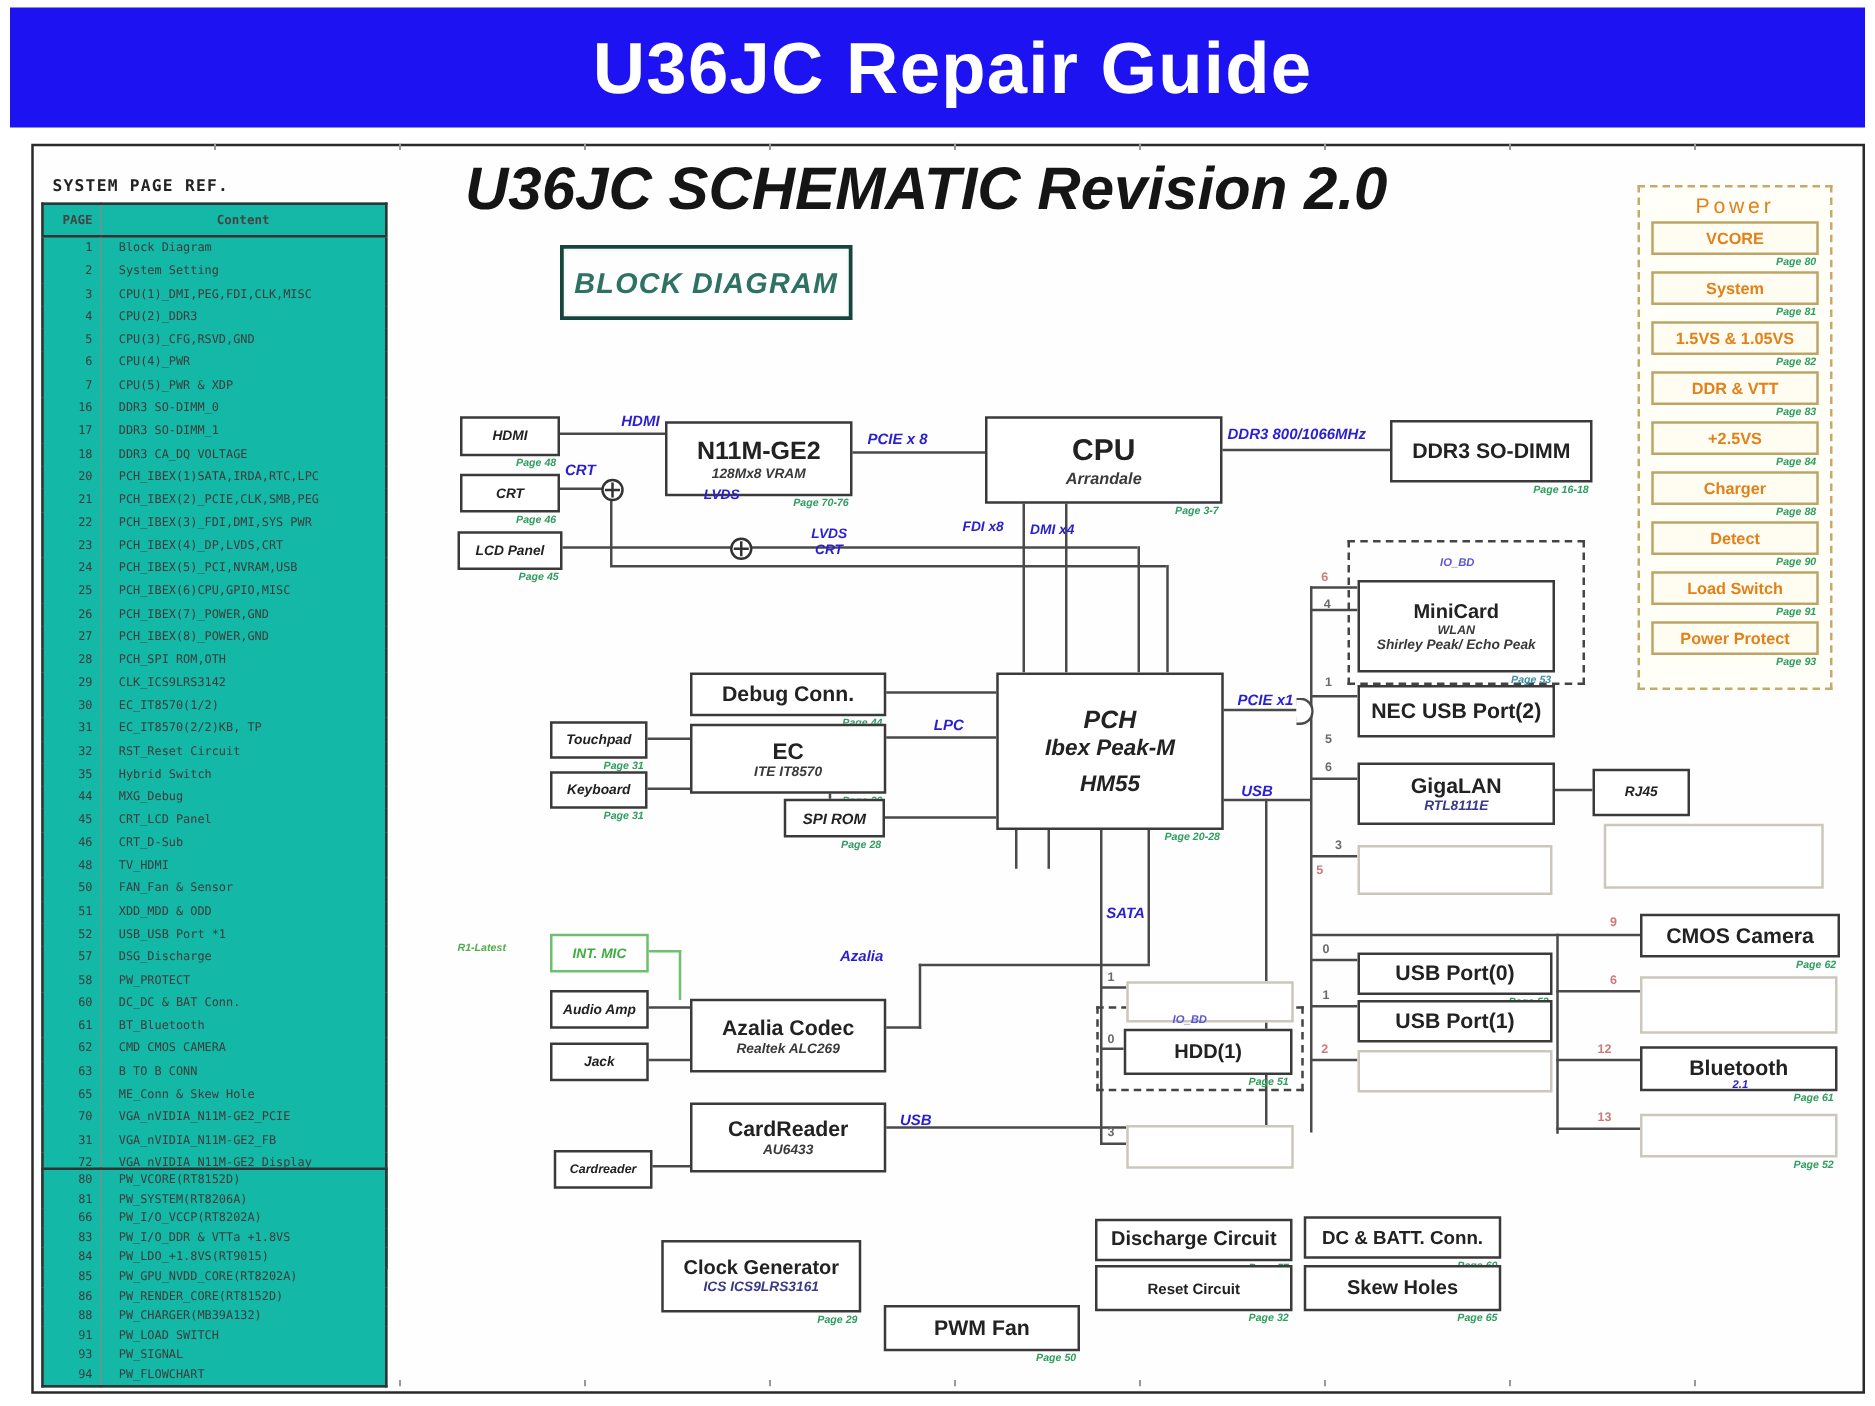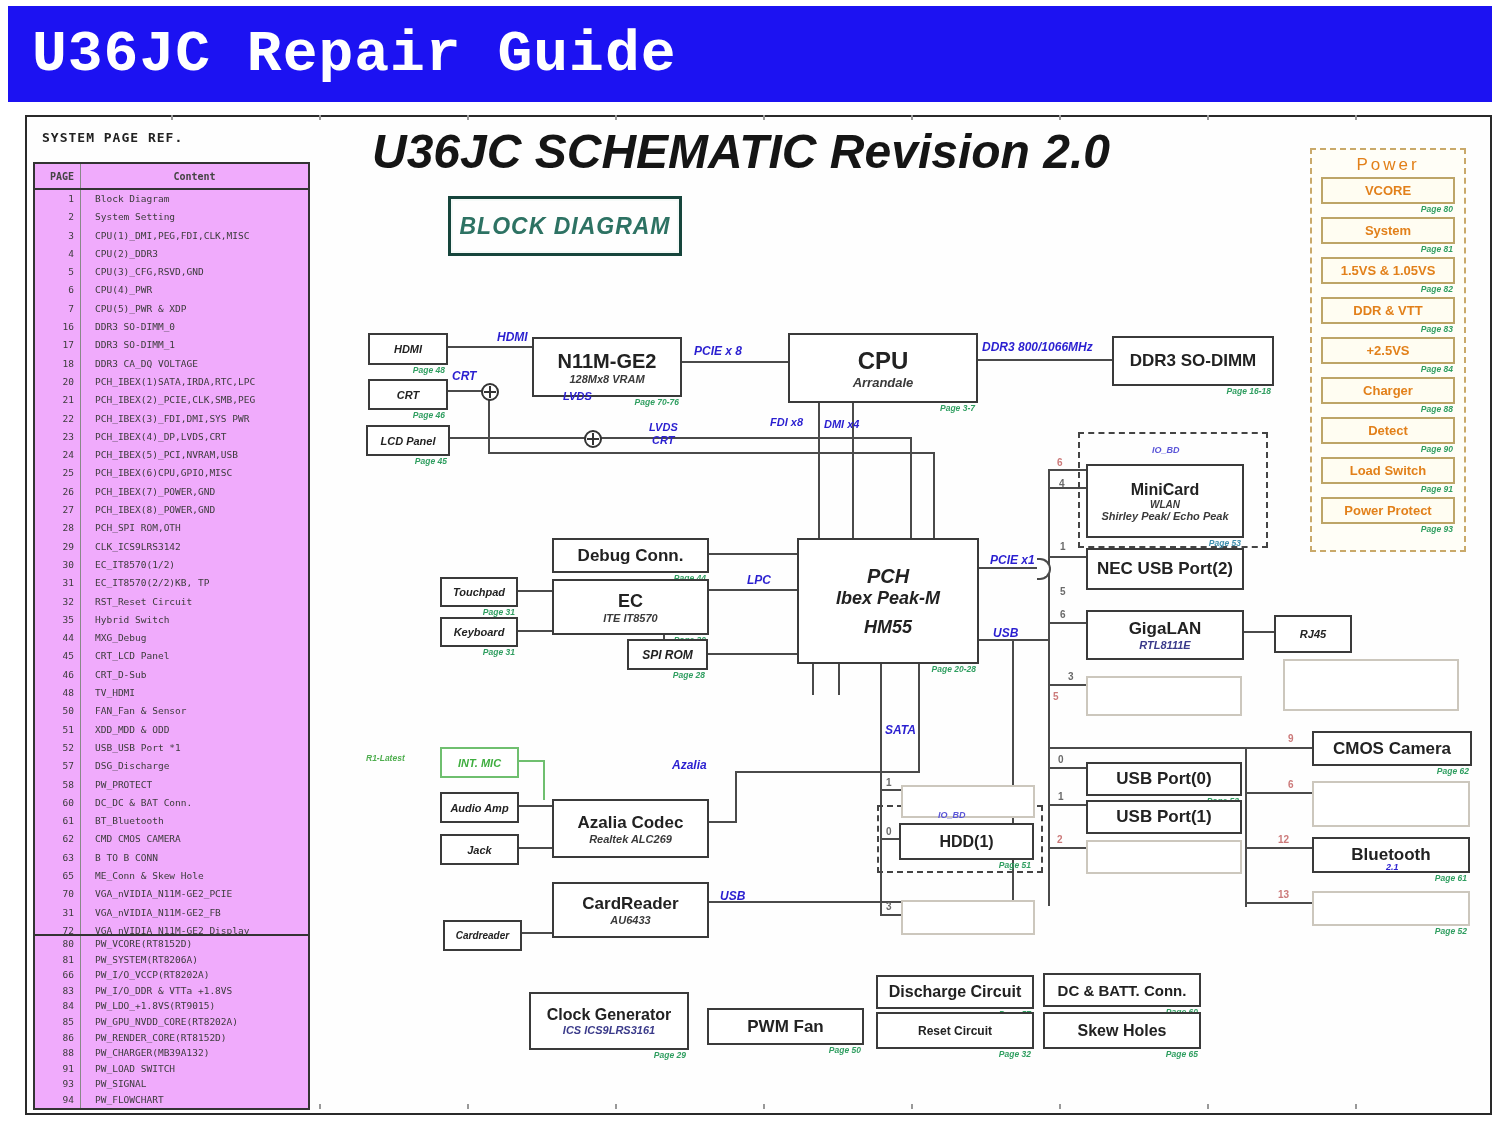--- a/index.html
+++ b/index.html
@@ -3,36 +3,36 @@
 <meta charset="utf-8">
 <title>U36JC Repair Guide</title>
 <style>
   html,body{margin:0;padding:0;background:#fff;}
   body{width:1500px;height:1125px;position:relative;overflow:hidden;
        font-family:"Liberation Sans",sans-serif;color:#222;}
 
   
   .bar{position:absolute;left:8px;top:6px;width:1484px;height:96px;background:#1c12f2;
        display:flex;align-items:center;}
-  .bar-title{flex:1;text-align:left;padding-left:24px;color:#fff;font-size:58px;
-       font-weight:bold;letter-spacing:1px;font-family:Liberation Mono, monospace;}
+  .bar-title{flex:1;text-align:center;padding-left:24px;color:#fff;font-size:58px;
+       font-weight:bold;letter-spacing:1px;}
   .bar-meta{width:195px;color:#fff;font-family:"Liberation Serif",serif;font-size:20px;
        line-height:1.25;text-align:left;padding-right:8px;}
 
   
   .frame{position:absolute;left:25px;top:115px;width:1463px;height:996px;
        border:2px solid #2a2a2a;background:#fefefe;}
   .ticks{position:absolute;left:25px;width:1463px;height:5px;
        background:repeating-linear-gradient(90deg,transparent 0 146px,#999 146px 148px);}
   .ticks.t{top:115px}.ticks.b{top:1104px}
 
   
-  .ref-head{position:absolute;left:42px;top:130px;font-family:"DejaVu Sans Mono",monospace;
+  .ref-head{position:absolute;left:42px;top:142px;font-family:"DejaVu Sans Mono",monospace;
        font-size:13px;font-weight:bold;letter-spacing:1px;color:#222;}
-  .reftable{position:absolute;background:#f0abfc;border:2px solid #333;border-collapse:collapse;
+  .reftable{position:absolute;background:#14b8a6;border:2px solid #333;border-collapse:collapse;
        table-layout:fixed;font-family:"DejaVu Sans Mono",monospace;color:#3c3c3c;}
   .reftable th{font-size:10px;font-weight:bold;border-bottom:2px solid #333;height:22px;color:#444;}
   .reftable .pcol{width:38px;text-align:right;padding-right:6px;border-right:1px solid #888;}
   .reftable td{font-size:9.5px;white-space:nowrap;overflow:hidden;}
   .reftable td.ccol{padding-left:14px;}
   #tbl1 td{line-height:16.3px;}
   #tbl2 td{line-height:13.6px;}
 
   
   .sheet-title{position:absolute;left:372px;top:124px;font-size:48px;font-weight:bold;
@@ -632,21 +632,21 @@
   <div class="nl-lg" style="font-size:16px">HDD(1)</div>
   <div class="page">Page 51</div>
 </div>
 <div class="node empty" style="left:901px;top:900px;width:130px;height:31px"></div>
 
 <div class="node" style="left:529px;top:992px;width:156px;height:54px">
   <div class="nl-lg" style="font-size:16px">Clock Generator</div>
   <div class="nsub blue">ICS ICS9LRS3161</div>
   <div class="page">Page 29</div>
 </div>
-<div class="node" style="left:707px;top:1008px;width:153px;height:33px">
+<div class="node" style="left:707px;top:1044px;width:153px;height:33px">
   <div class="nl-lg">PWM Fan</div>
   <div class="page">Page 50</div>
 </div>
 <div class="node" style="left:876px;top:975px;width:154px;height:30px">
   <div class="nl-lg" style="font-size:16px">Discharge Circuit</div>
   <div class="page">Page 57</div>
 </div>
 <div class="node" style="left:876px;top:1012px;width:154px;height:33px">
   <div class="nl-lg" style="font-size:12px">Reset Circuit</div>
   <div class="page">Page 32</div>

